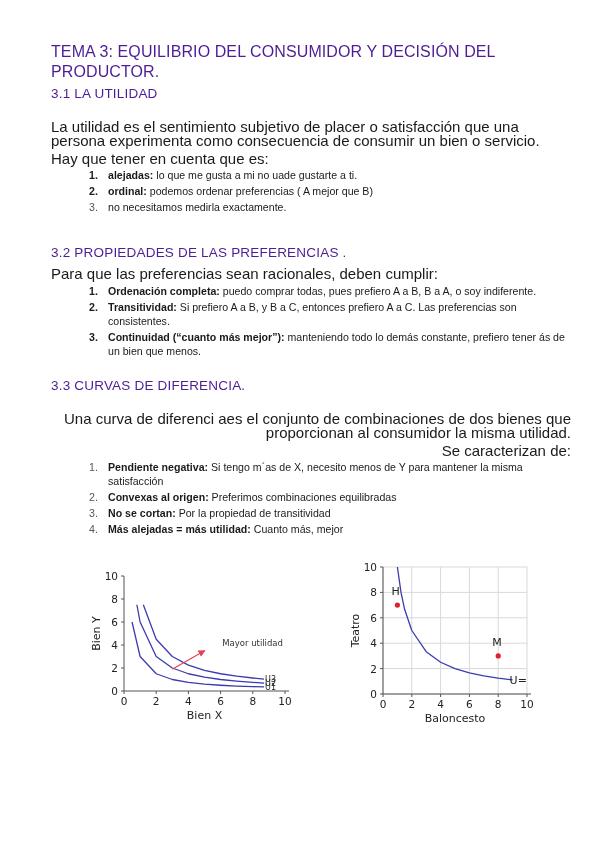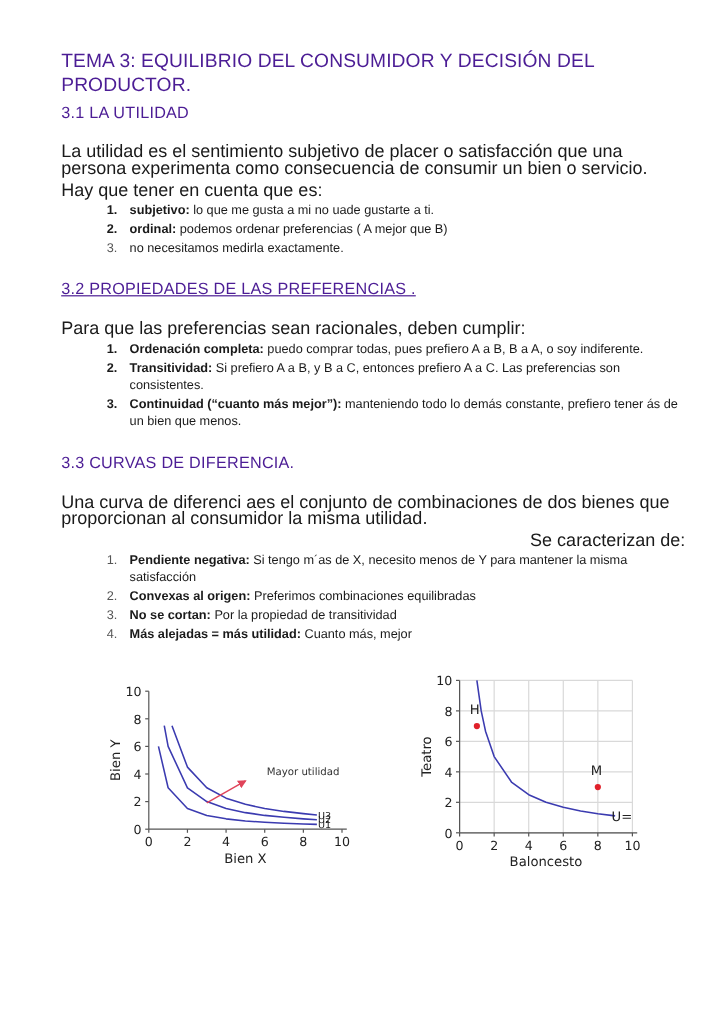--- a/index.html
+++ b/index.html
@@ -25,46 +25,46 @@
 
 <div class="page">
 
   <div class="title">TEMA 3: EQUILIBRIO DEL CONSUMIDOR Y DECISIÓN DEL PRODUCTOR.</div>
 
   <div class="h2" style="top:86px;">3.1 LA UTILIDAD</div>
   <div class="p" style="top:120px;">La utilidad es el sentimiento subjetivo de placer o satisfacción que una persona experimenta como consecuencia de consumir un bien o servicio.</div>
   <div class="p" style="top:152px;">Hay que tener en cuenta que es:</div>
   <ul class="list" style="top:168px;">
     <li>
-      <span class="num bold">1.</span><b>subjetivo:</b><span> lo que me gusta a mi no uade gustarte a ti.</span>
+      <span class="num bold">1.</span><b>alejadas:</b><span> lo que me gusta a mi no uade gustarte a ti.</span>
     </li>
     <li>
       <span class="num bold">2.</span><b>ordinal:</b><span> podemos ordenar preferencias ( A mejor que B)</span>
     </li>
     <li>
       <span class="num plain">3.</span><span>no necesitamos medirla exactamente.</span>
     </li>
   </ul>
 
-  <div class="h2" style="top:233px;text-decoration:underline;">3.2 PROPIEDADES DE LAS PREFERENCIAS .</div>
+  <div class="h2" style="top:245px;">3.2 PROPIEDADES DE LAS PREFERENCIAS .</div>
   <div class="p" style="top:267px;">Para que las preferencias sean racionales, deben cumplir:</div>
   <ul class="list" style="top:284px;">
     <li>
       <span class="num bold">1.</span><b>Ordenación completa:</b><span> puedo comprar todas, pues prefiero A a B, B a A, o soy indiferente.</span>
     </li>
     <li>
       <span class="num bold">2.</span><b>Transitividad:</b><span> Si prefiero A a B, y B a C, entonces prefiero A a C. Las preferencias son consistentes.</span>
     </li>
     <li>
       <span class="num bold">3.</span><b>Continuidad (“cuanto más mejor”):</b><span> manteniendo todo lo demás constante, prefiero tener ás de un bien que menos.</span>
     </li>
   </ul>
 
   <div class="h2" style="top:378px;">3.3 CURVAS DE DIFERENCIA.</div>
-  <div class="p" style="top:412px;">Una curva de diferenci aes el conjunto de combinaciones de dos bienes que proporcionan al consumidor la misma utilidad.</div>
+  <div class="p" style="top:412px;text-align:right;">Una curva de diferenci aes el conjunto de combinaciones de dos bienes que proporcionan al consumidor la misma utilidad.</div>
   <div class="p" style="top:444px;text-align:right;">Se caracterizan de:</div>
   <ul class="list" style="top:460px;">
     <li>
       <span class="num plain">1.</span><b>Pendiente negativa:</b><span> Si tengo m´as de X, necesito menos de Y para mantener la misma satisfacción</span>
     </li>
     <li>
       <span class="num plain">2.</span><b>Convexas al origen:</b><span> Preferimos combinaciones equilibradas</span>
     </li>
     <li>
       <span class="num plain">3.</span><b>No se cortan:</b><span> Por la propiedad de transitividad</span>

